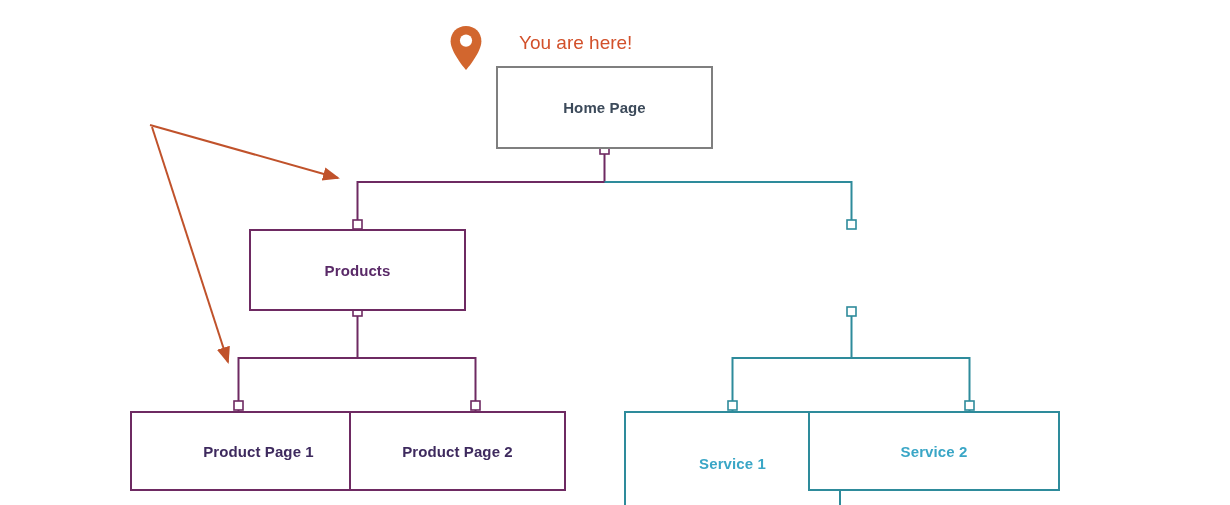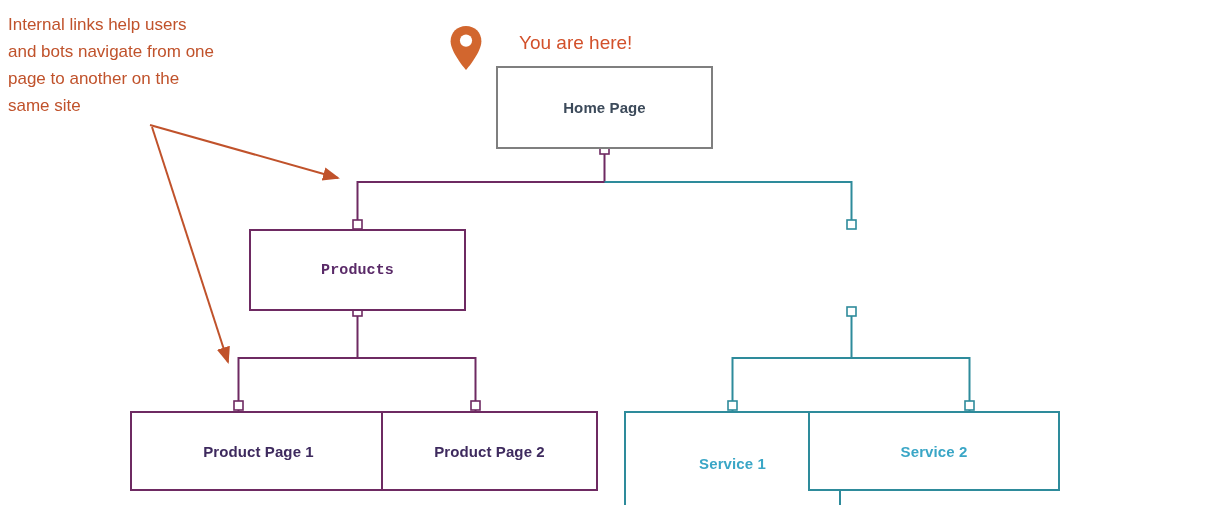--- a/index.html
+++ b/index.html
@@ -46,40 +46,39 @@
     border: 2px solid #7f7f7f;
     color: #3c4a5a;
   }
   .node-products {
     left: 249px;
     top: 229px;
     width: 217px;
     height: 82px;
     border: 2px solid #6e2a62;
     color: #5a2a68;
-    font-family: Liberation Mono, monospace;
   }
   .node-services {
     left: 744px;
     top: 229px;
     width: 216px;
     height: 82px;
     border: 2px solid #2e8b9b;
     color: #28a0c8;
   }
   .node-product-1 {
     left: 130px;
     top: 411px;
     width: 257px;
     height: 80px;
     border: 2px solid #6e2a62;
     color: #3e2a5e;
   }
   .node-product-2 {
-    left: 381px;
+    left: 349px;
     top: 411px;
     width: 217px;
     height: 80px;
     border: 2px solid #6e2a62;
     color: #3e2a5e;
   }
   .node-service-1 {
     left: 624px;
     top: 411px;
     width: 217px;
@@ -163,24 +162,20 @@
 
     <g>
       <path d="M851.5,358 L969.5,358 L969.5,411" fill="none" stroke="#2e8b9b" stroke-width="2"></path>
       <rect x="965" y="401" width="9" height="9" fill="#ffffff" stroke="#2e8b9b" stroke-width="1.6"></rect>
     </g>
 
     <line x1="150" y1="125" x2="338" y2="178" stroke="#c0522b" stroke-width="2" marker-end="url(#arrowhead-orange)"></line>
     <line x1="152" y1="127" x2="228" y2="362" stroke="#c0522b" stroke-width="2" marker-end="url(#arrowhead-orange)"></line>
   </svg>
 
-  <div class="annotation-note">Internal links help users
-and bots navigate from one
-page to another on the
-same site</div>
 
   <svg class="pin-icon" viewBox="0 0 38 48">
     <path d="M19,2 C10.2,2 3.6,8.6 3.6,17.2 C3.6,28.4 19,46 19,46 C19,46 34.4,28.4 34.4,17.2 C34.4,8.6 27.8,2 19,2 Z" fill="#d2662e"></path>
     <circle cx="19" cy="16.6" r="6.1" fill="#ffffff"></circle>
   </svg>
 
   <div class="you-are-here">You are here!</div>
 
   <div class="node node-home">
     <span class="node-label">Home Page</span>

